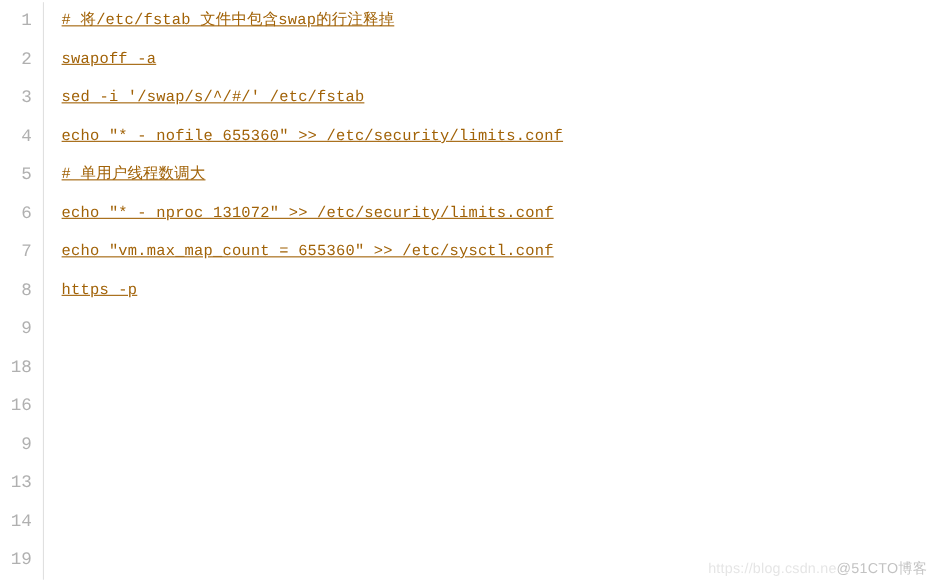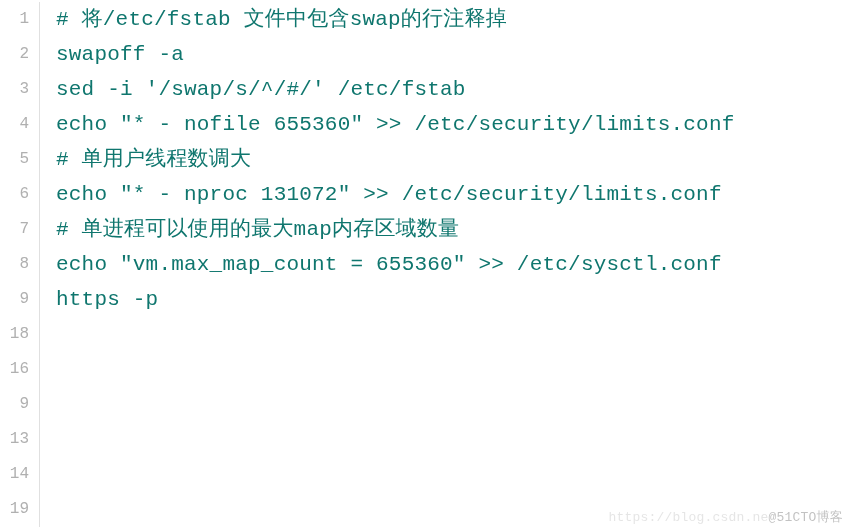--- a/index.html
+++ b/index.html
@@ -25,32 +25,33 @@
     color: #b0b0b0;
     user-select: none;
     padding-right: 10px;
     border-right: 1px solid #e0e0e0;
     font-size: 16px;
   }
   .gutter div { line-height: 35px; }
   .code {
     flex: 1;
     padding-left: 16px;
-    color: #0f766e;
-    font-size: 21px;
+    color: #a16207;
+    font-size: 14px;
     letter-spacing: 0.2px;
+    text-decoration: underline;
   }
   .code div { line-height: 35px; white-space: pre; }
   .watermark {
     position: absolute;
     bottom: 6px;
     right: 8px;
     font-size: 13px;
     color: rgba(120,120,120,0.45);
-    font-family: Liberation Mono, monospace;
+    font-family: Liberation Sans, sans-serif;
     letter-spacing: 0.2px;
   }
   .watermark .faint { color: rgba(150,150,150,0.25); }
 </style>
 </head>
 <body>
 
 <div class="code-block">
   <div class="gutter">
     <div>1</div>
@@ -72,21 +73,20 @@
   <div class="code">
     <div># 将/etc/fstab 文件中包含swap的行注释掉</div>
     <div>swapoff -a</div>
     <div>sed -i '/swap/s/^/#/' /etc/fstab</div>
     <div></div>
     <div>echo "* - nofile 655360" &gt;&gt; /etc/security/limits.conf</div>
     <div></div>
     <div># 单用户线程数调大</div>
     <div>echo "* - nproc 131072" &gt;&gt; /etc/security/limits.conf</div>
     <div></div>
-    <div># 单进程可以使用的最大map内存区域数量</div>
     <div>echo "vm.max_map_count = 655360" &gt;&gt; /etc/sysctl.conf</div>
     <div></div>
     <div>https -p</div>
   </div>
 </div>
 
 <div class="watermark">
   <span class="faint">https://blog.csdn.ne</span><span>@51CTO博客</span>
 </div>
 

